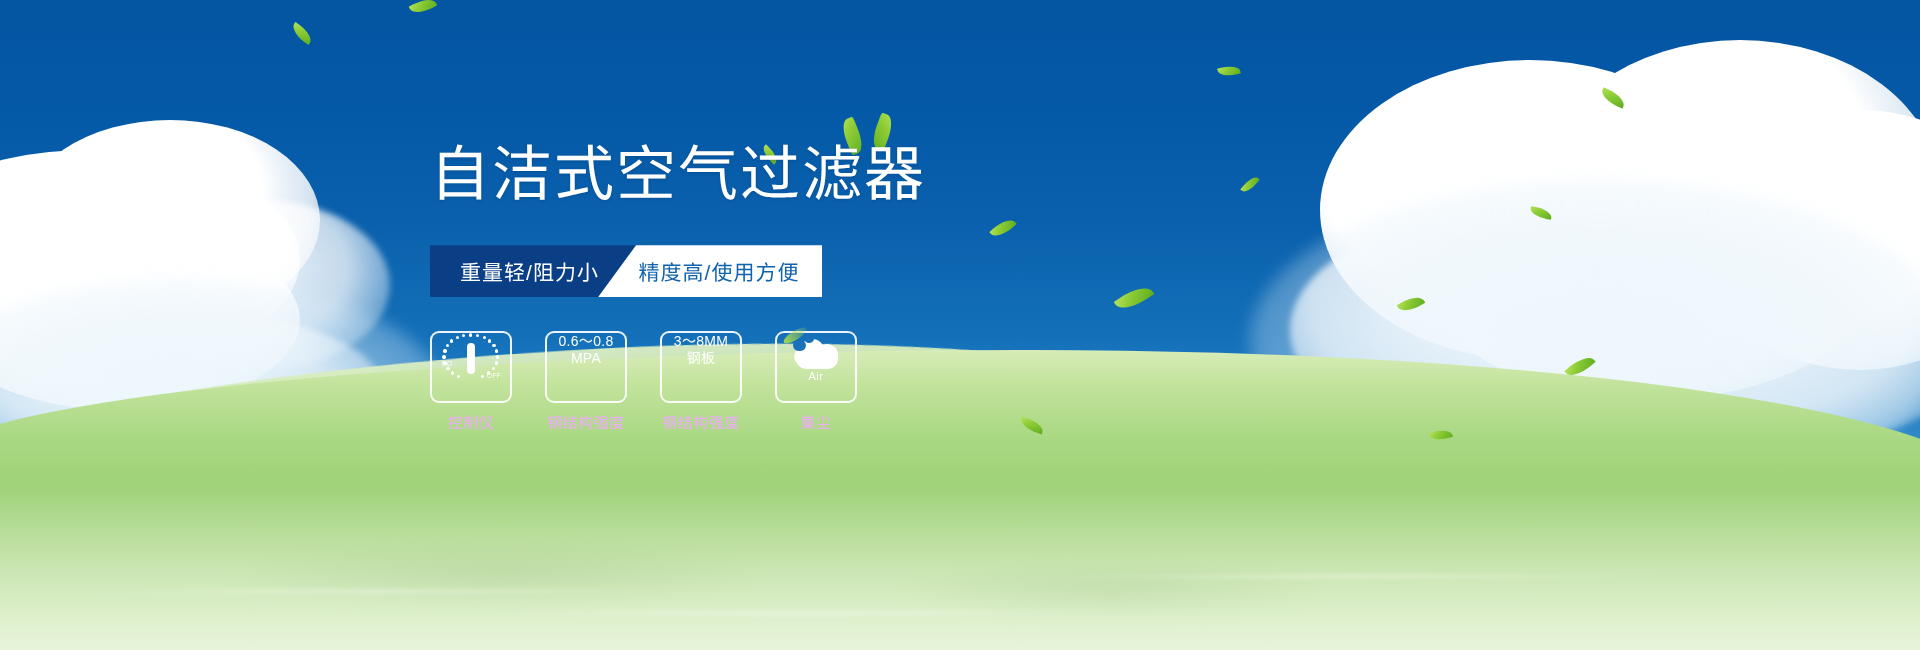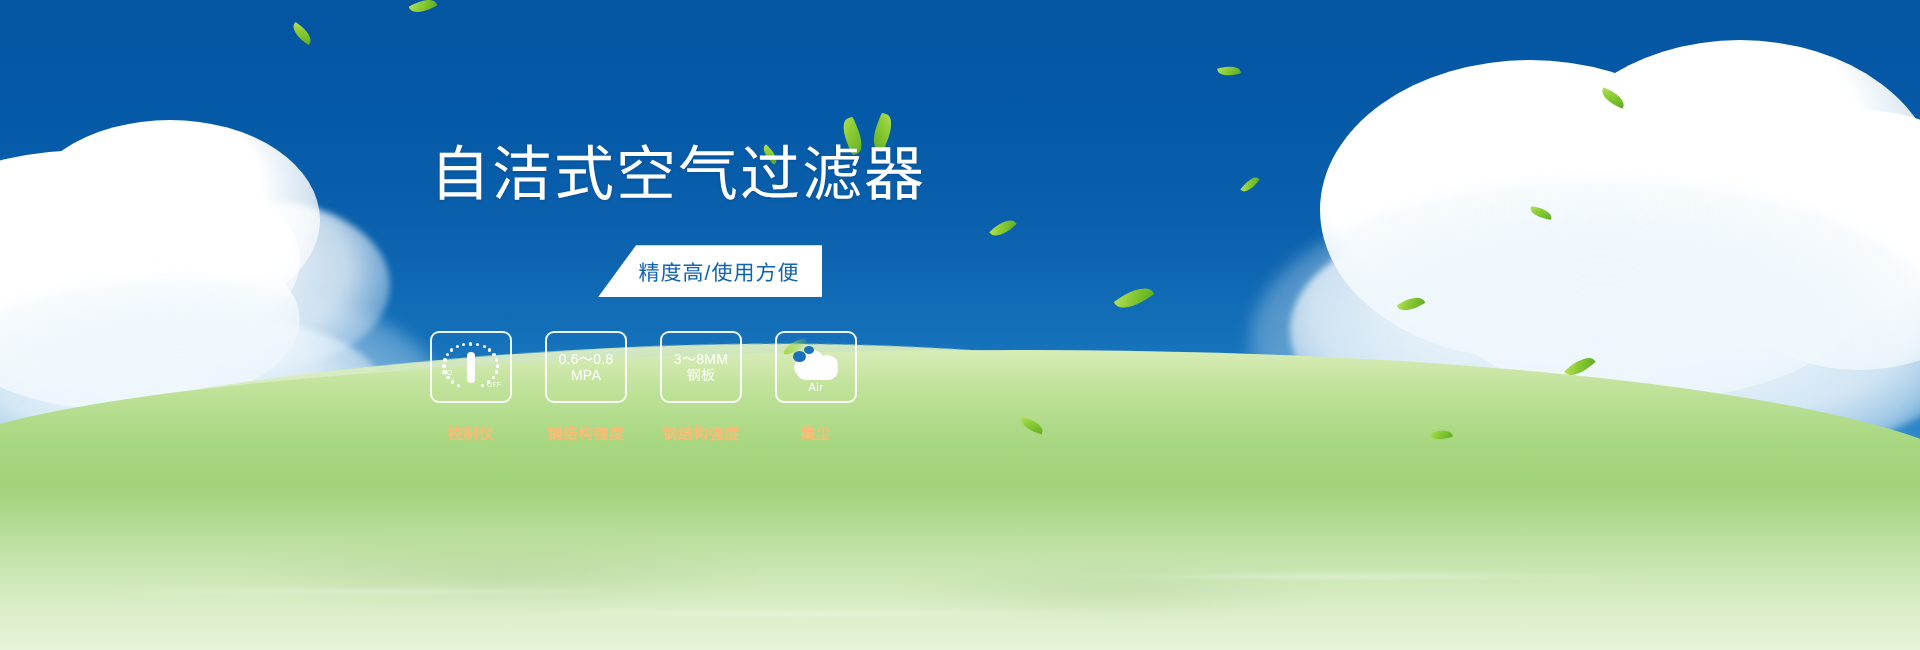--- a/index.html
+++ b/index.html
@@ -214,32 +214,31 @@
     width: 82px;
     text-align: center;
   }
   .feature-box {
     width: 82px;
     height: 72px;
     border: 2px solid rgba(255,255,255,0.92);
     border-radius: 9px;
     display: flex;
     align-items: center;
-    justify-content: center;
+    justify-content: flex-start;
     flex-direction: column;
     box-sizing: border-box;
     position: relative;
   }
   .feature-label {
-    margin-top: 19px;
-    color: #fdba74;
+    margin-top: 8px;
+    color: #f0abfc;
     font-size: 15px;
     white-space: nowrap;
     letter-spacing: 0.5px;
-    font-weight: bold;
   }
   .box-text {
     color: #ffffff;
     font-size: 14px;
     line-height: 1.18;
     letter-spacing: 0.3px;
     text-align: center;
   }
 
   
@@ -388,20 +387,21 @@
   <div class="sprout">
     <div class="leaf l"></div>
     <div class="leaf r"></div>
   </div>
 
   <div class="content">
 
     <h1 class="title">自洁式空气过滤器</h1>
 
     <div class="tagline">
+      <div class="tag-left">重量轻/阻力小</div>
       <div class="tag-right">精度高/使用方便</div>
     </div>
 
     <div class="features">
 
       <div class="feature">
         <div class="feature-box">
           <div class="gauge">
             <div class="dot" style="left:27px; top:0px;"></div>
             <div class="dot" style="left:20px; top:0.6px;"></div>

